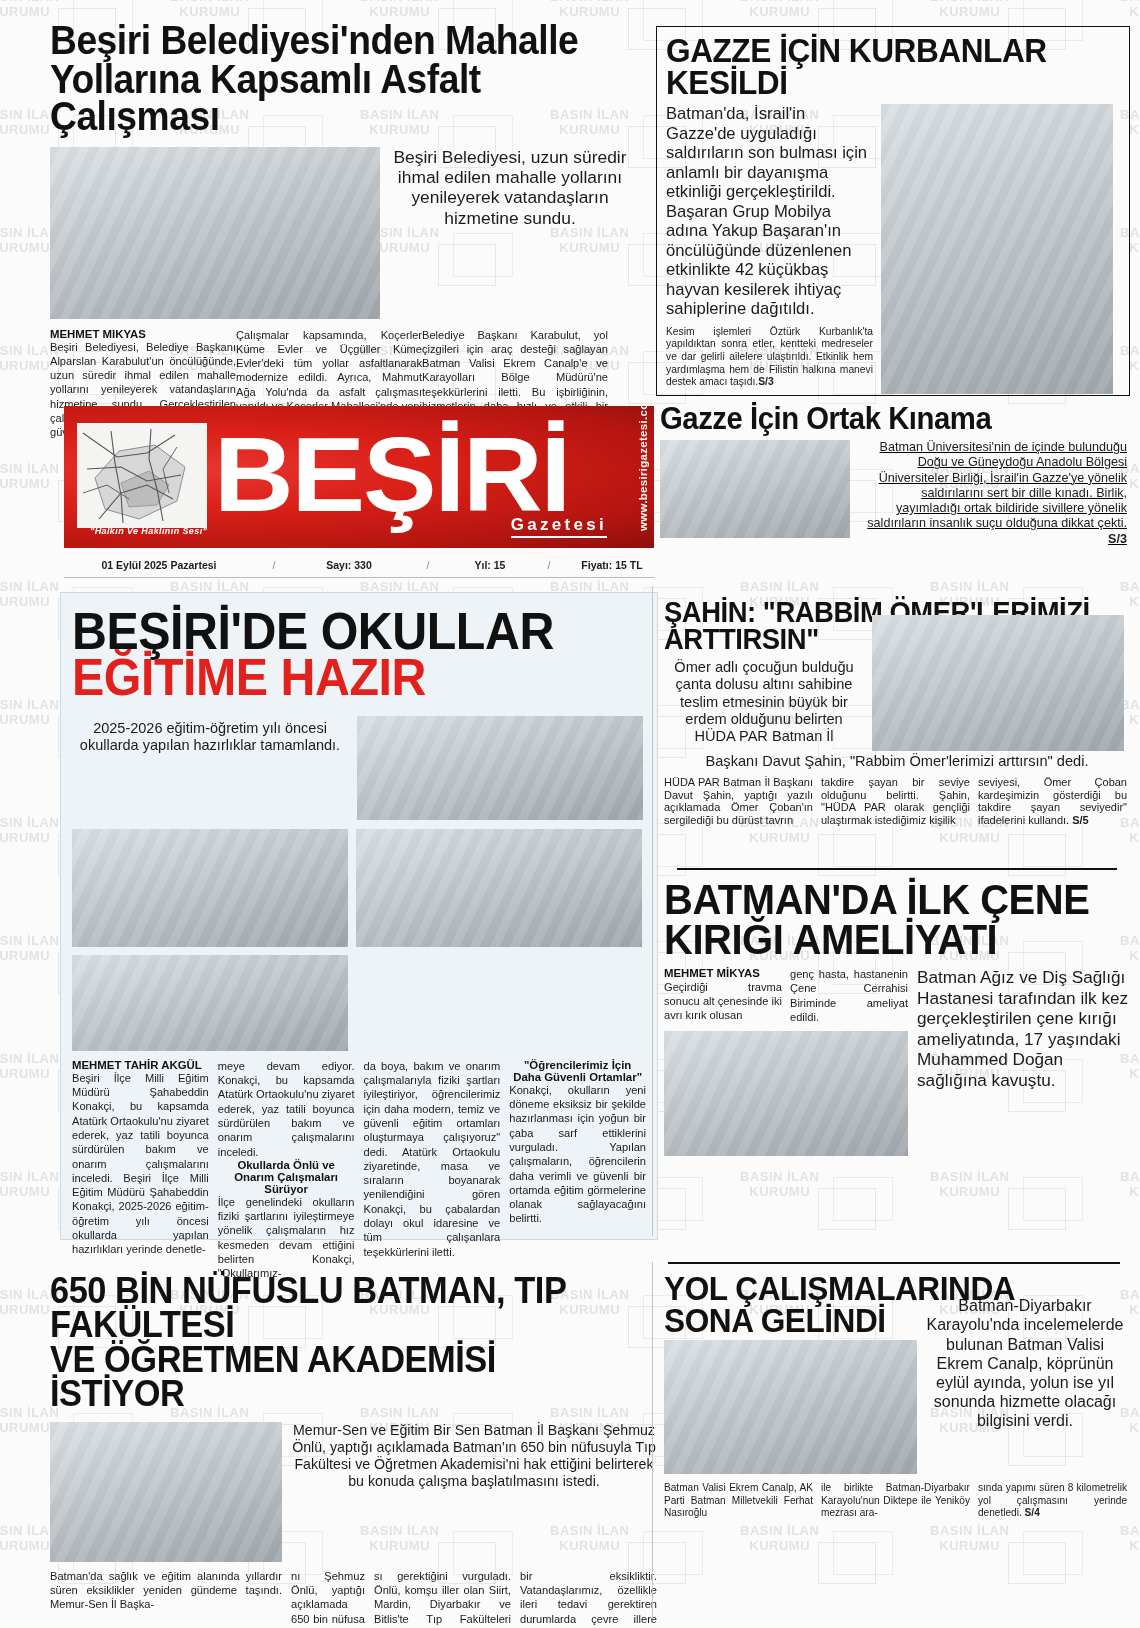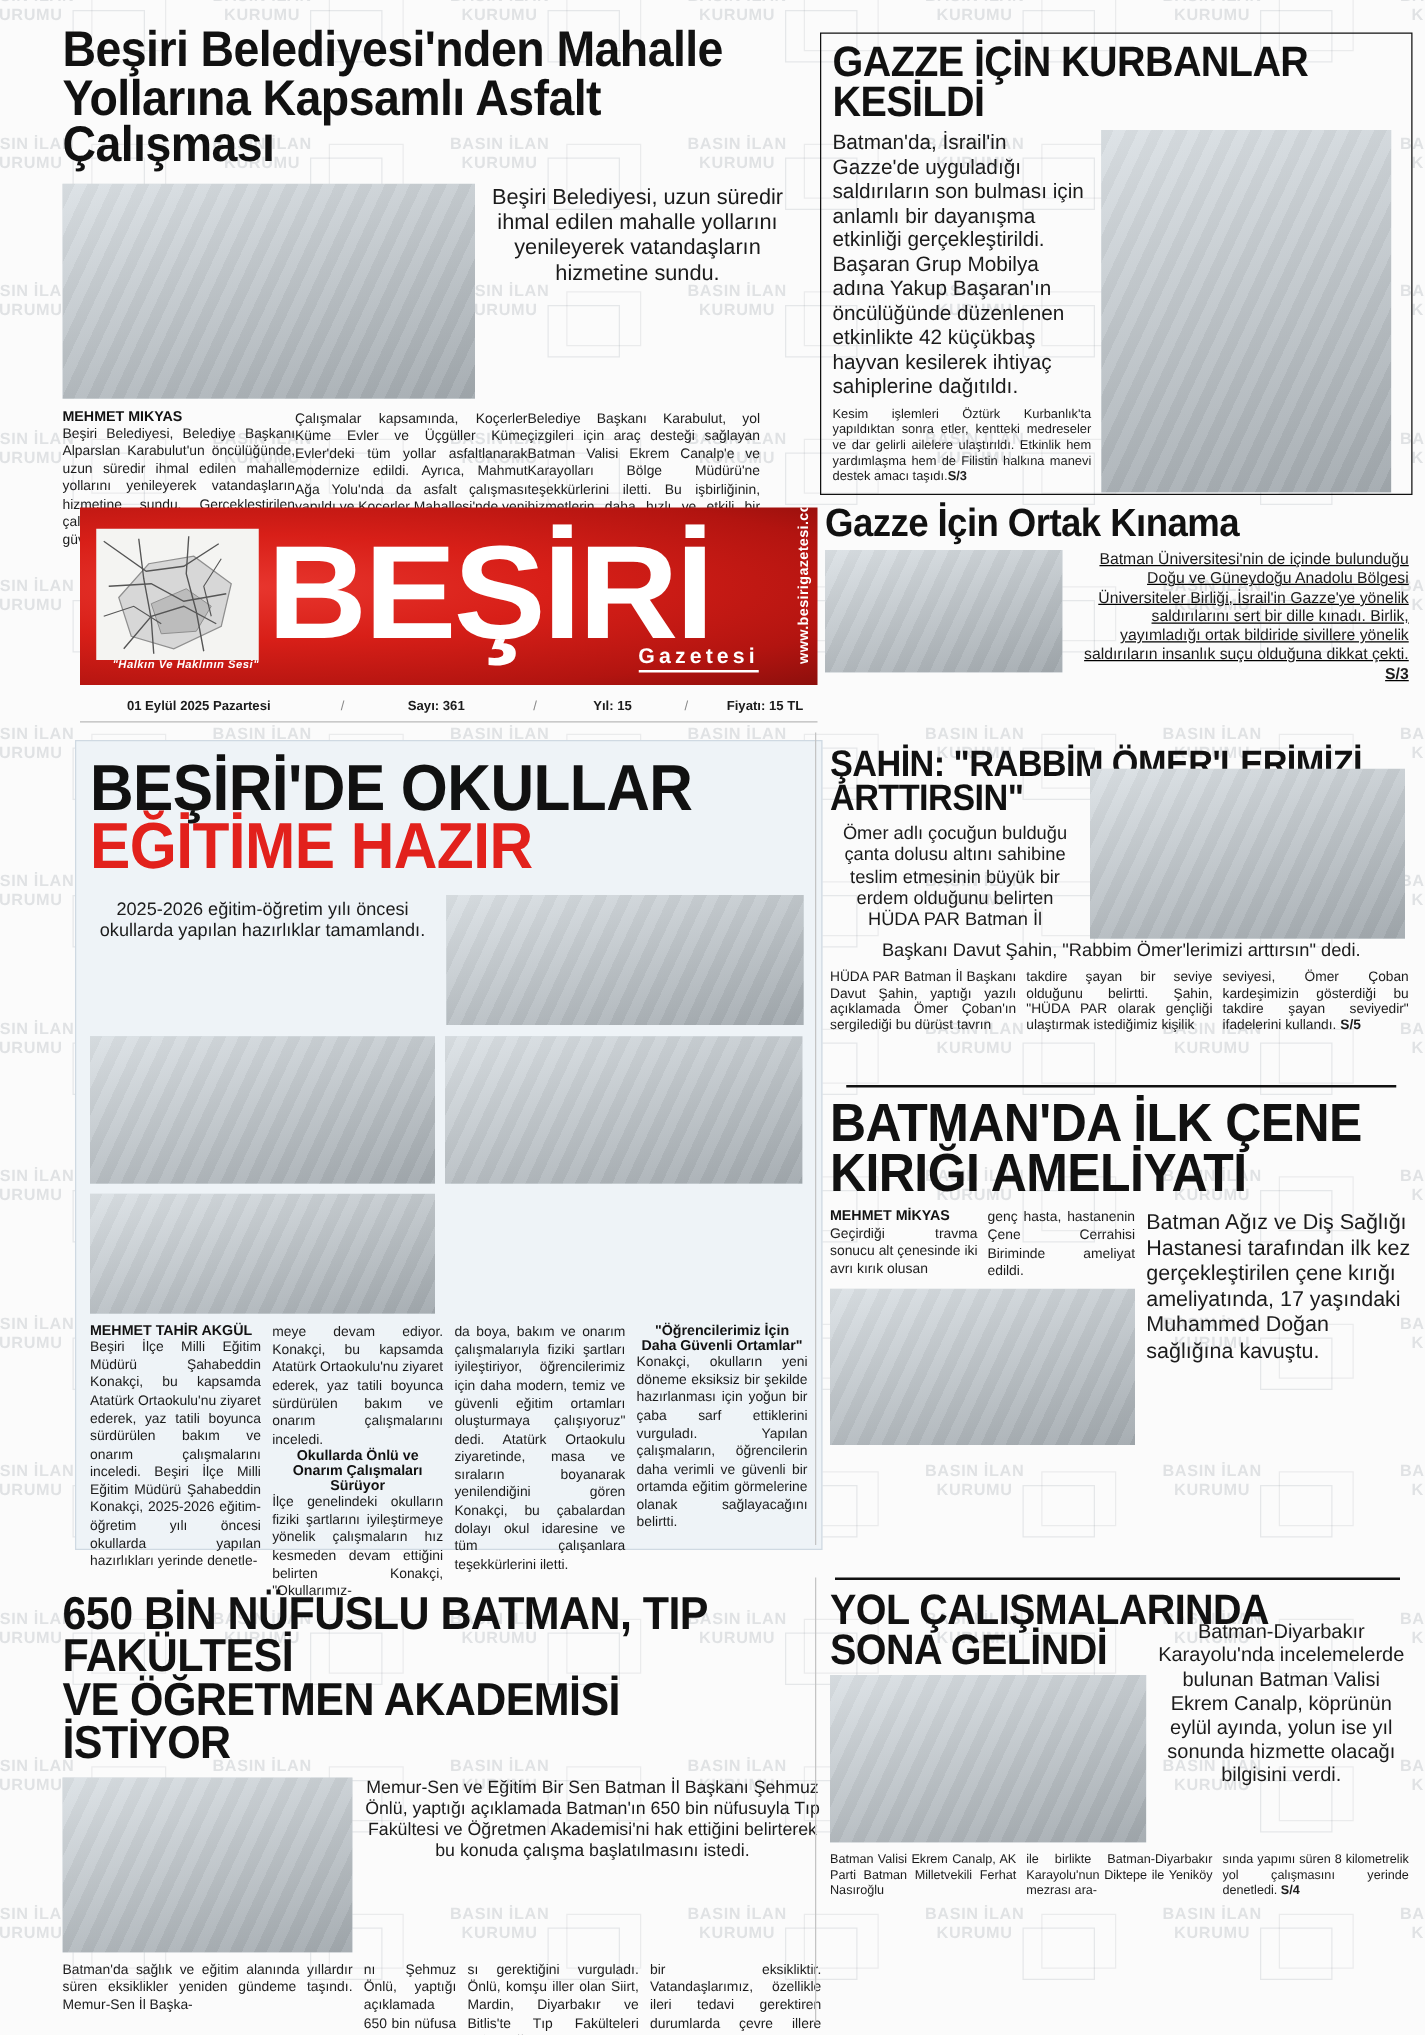--- a/index.html
+++ b/index.html
@@ -444,21 +444,21 @@
     </div>
     <div id="masthead-slogan">"Halkın Ve Haklının Sesi"</div>
     <div id="masthead-title">BEŞİRİ</div>
     <div id="masthead-gazetesi">Gazetesi</div>
     <div id="masthead-url">www.besirigazetesi.com</div>
   </div>
 
   <div id="dateline">
     <span style="width:190px">01 Eylül 2025 Pazartesi</span>
     <span class="sl" style="width:40px">/</span>
-    <span style="width:110px">Sayı: 361</span>
+    <span style="width:110px">Sayı: 330</span>
     <span class="sl" style="width:48px">/</span>
     <span style="width:76px">Yıl: 15</span>
     <span class="sl" style="width:42px">/</span>
     <span style="width:84px">Fiyatı: 15 TL</span>
   </div>
 
   <div id="story-kinama">
     <div class="hl-black" id="kinama-head">Gazze İçin Ortak Kınama</div>
     <div class="kinama-mid">
       <div class="ph" id="kinama-photo"></div>

